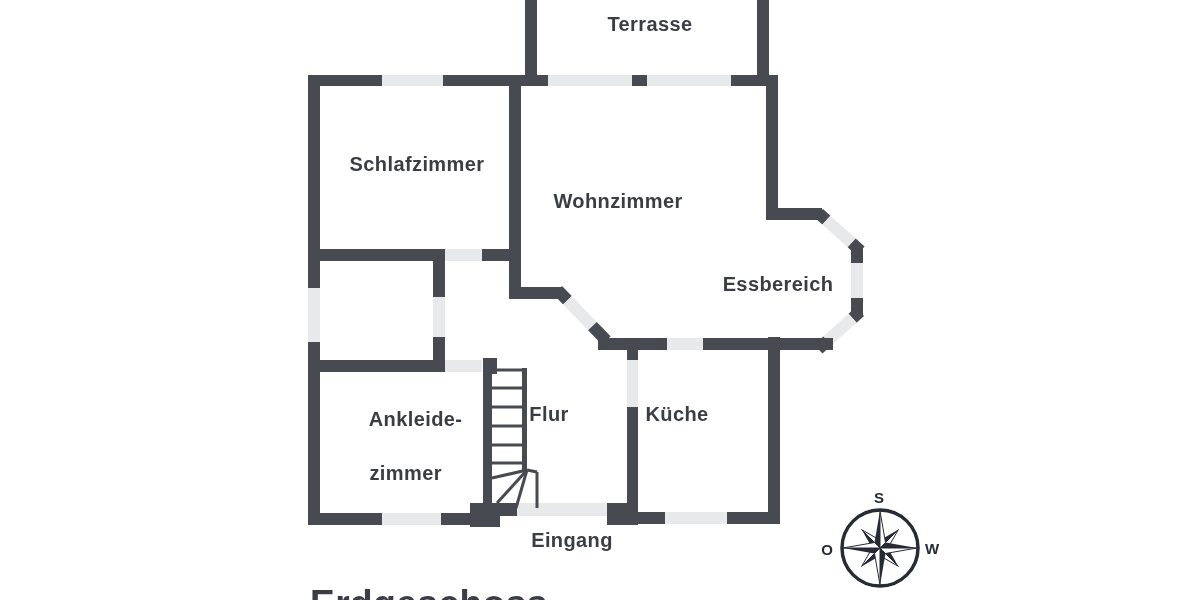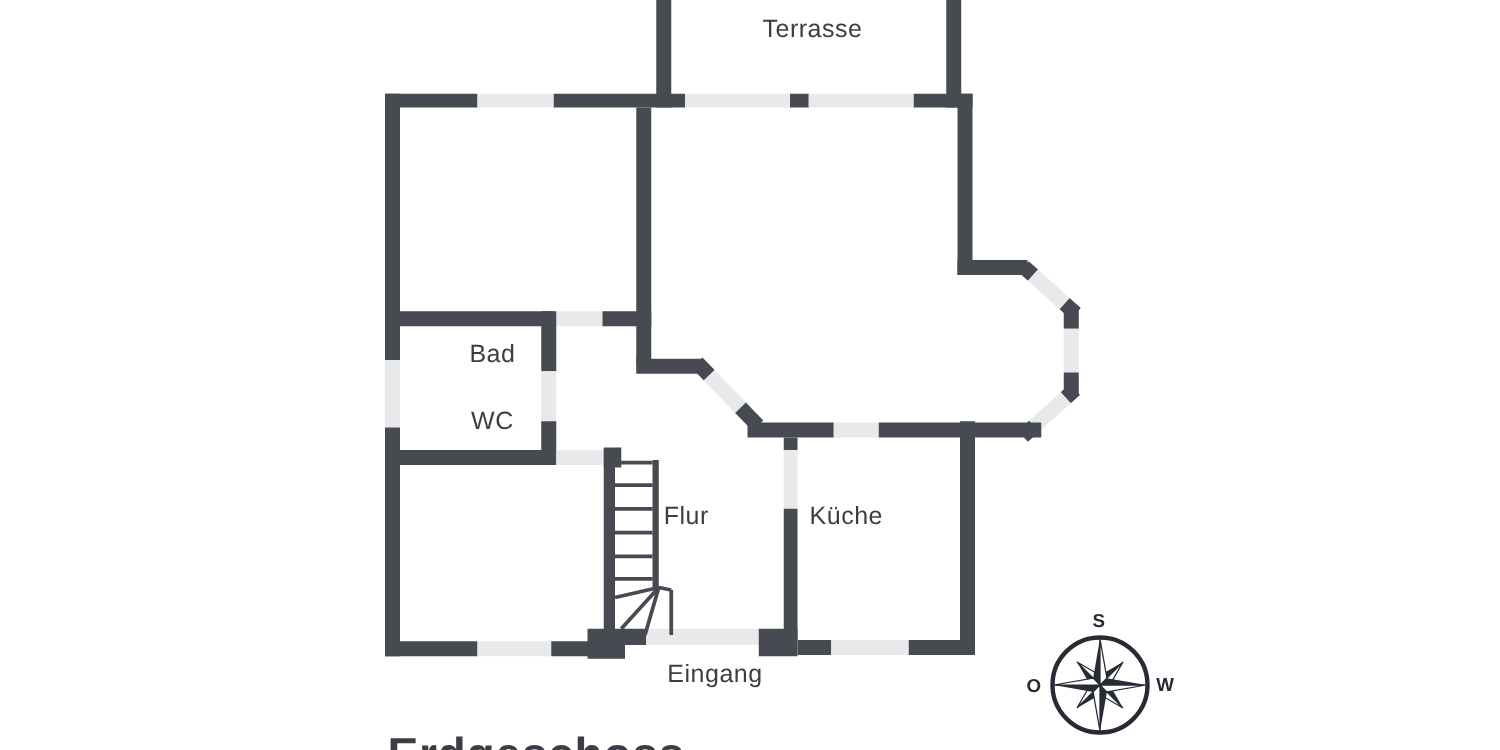--- a/index.html
+++ b/index.html
@@ -11,21 +11,21 @@
   
   .w{position:absolute;background:var(--wall,#474a50);}
   .o{position:absolute;background:var(--opening,#e8e9ea);}
   .diag{position:absolute;display:flex;transform-origin:0 0;height:12px;}
   .diag span{display:block;height:12px;}
   .diag .d{background:var(--wall,#474a50);}
   .diag .l{background:var(--opening,#e8e9ea);}
   
   .room-label{
     position:absolute;transform:translate(-50%,-50%);
-    color:var(--text,#3a3e44);font-weight:400;font-size:20px;
+    color:var(--text,#3a3e44);font-weight:700;font-size:20px;
     letter-spacing:.4px;text-align:center;line-height:27px;white-space:pre;
   }
   .floor-title{
     position:absolute;left:310px;top:583px;
     color:var(--text,#3a3e44);font-weight:700;font-size:37px;letter-spacing:.5px;
   }
   .compass-label{
     position:absolute;transform:translate(-50%,-50%);
     color:var(--compass,#262b34);font-weight:700;font-size:15px;
   }
@@ -123,23 +123,26 @@
     <line class="stair-line" x1="14" y1="90" x2="44" y2="90"></line>
     <line class="stair-line" x1="14" y1="108" x2="44" y2="108"></line>
     <line class="stair-line" x1="49" y1="115" x2="14" y2="123"></line>
     <line class="stair-line" x1="49" y1="115" x2="19" y2="148"></line>
     <line class="stair-line" x1="49" y1="115" x2="38" y2="153"></line>
     <line class="stair-line" x1="49" y1="115" x2="59" y2="117"></line>
     <line class="stair-line" x1="59" y1="117" x2="59" y2="153"></line>
   </svg>
 
   <div class="room-label" style="left:650px;top:24px">Terrasse</div>
-  <div class="room-label" style="left:382px;top:311px">
-    <span>Bad</span><br>
-    <span>WC</span>
+  <div class="room-label" style="left:417px;top:164px">Schlafzimmer</div>
+  <div class="room-label" style="left:618px;top:201px">Wohnzimmer</div>
+  <div class="room-label" style="left:778px;top:284px">Essbereich</div>
+  <div class="room-label" style="left:404px;top:446px;text-align:left">
+    <span>Ankleide-</span><br>
+    <span>zimmer</span>
   </div>
   <div class="room-label" style="left:549px;top:414px">Flur</div>
   <div class="room-label" style="left:677px;top:414px">Küche</div>
   <div class="room-label" style="left:572px;top:540px">Eingang</div>
 
   <div class="floor-title">Erdgeschoss</div>
 
   <svg style="position:absolute;left:836px;top:504px" width="88" height="88" viewBox="-44 -44 88 88">
     <circle class="compass-ring" cx="0" cy="0" r="38"></circle>
 

